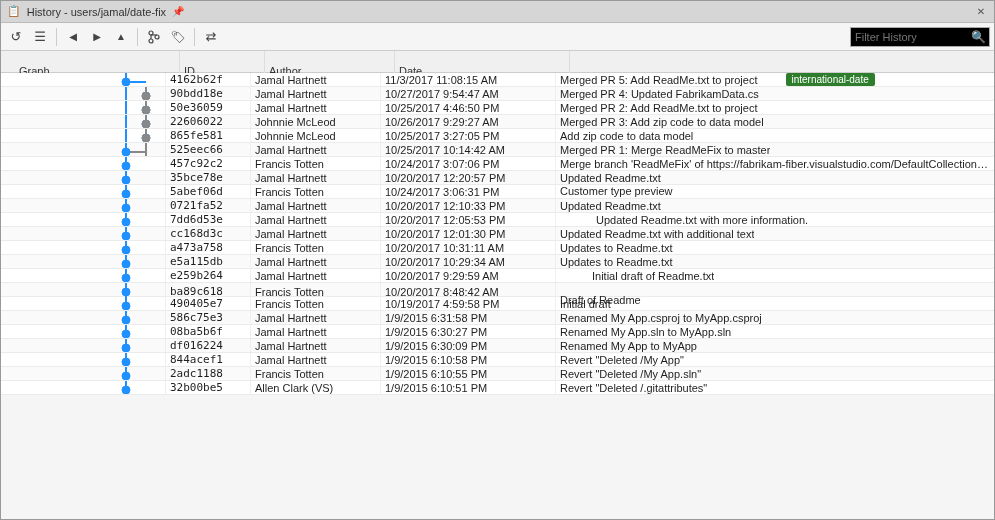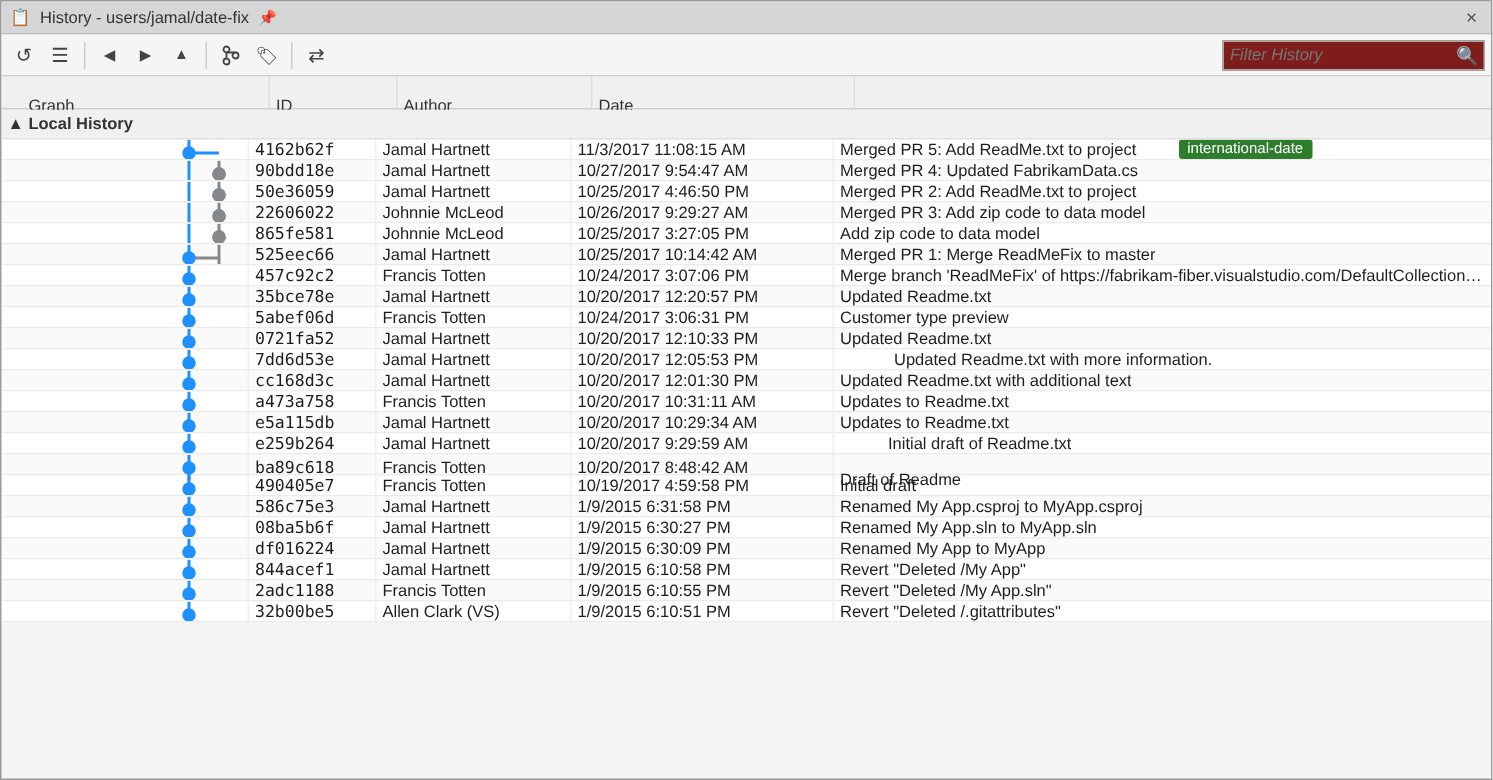--- a/index.html
+++ b/index.html
@@ -91,29 +91,28 @@
       display: flex;
       align-items: center;
       gap: 4px;
     }
     .filter-input-wrap {
       position: relative;
       display: flex;
       align-items: center;
     }
     .filter-input {
-      width: 175px;
+      width: 140px;
       height: 20px;
       border: 1px solid #aaa;
-      background: #7f1d1d;
+      background: #000000;
       padding: 0 22px 0 4px;
       font-size: 11px;
       outline: none;
       color: #999;
-      font-style: italic;
     }
     .filter-search-icon {
       position: absolute;
       right: 4px;
       font-size: 12px;
       color: #666;
       pointer-events: none;
     }
     .column-headers {
       display: grid;
@@ -254,23 +253,20 @@
 
   <div class="column-headers">
     <div class="col-header">Graph</div>
     <div class="col-header">ID</div>
     <div class="col-header">Author</div>
     <div class="col-header">Date</div>
     <div class="col-header">Message</div>
   </div>
 
   <div class="content-area">
-    <div class="section-header">
-      <span class="section-header-text">▲ Local History</span>
-    </div>
     <div class="rows-container" id="rows-container">
 
     <div class="row">
           <div class="cell graph-cell">
             <svg width="165" height="18" style="position: absolute; left: 0px; top: 0px;">
               <line x1="125" y1="0" x2="125" y2="18" stroke="#1e90ff" stroke-width="2"></line>
               <line x1="125" y1="9" x2="145" y2="9" stroke="#1e90ff" stroke-width="2"></line>
               <circle cx="125" cy="9" r="4" fill="#1e90ff" stroke="#1e90ff" stroke-width="1"></circle>
             </svg>
           </div>
@@ -393,21 +389,21 @@
         <div class="row">
           <div class="cell graph-cell">
             <svg width="165" height="18" style="position: absolute; left: 0px; top: 0px;">
               <line x1="125" y1="0" x2="125" y2="18" stroke="#1e90ff" stroke-width="2"></line>
               <circle cx="125" cy="9" r="4" fill="#1e90ff" stroke="#1e90ff" stroke-width="1"></circle>
             </svg>
           </div>
           <div class="cell id-cell">5abef06d</div>
           <div class="cell">Francis Totten</div>
           <div class="cell">10/24/2017 3:06:31 PM</div>
-          <div class="cell" style="display: flex; align-items: center; gap: 6px;">
+          <div class="cell" style="display: flex; align-items: flex-start; gap: 6px;">
             <span style="overflow: hidden; text-overflow: ellipsis; white-space: nowrap;">Customer type preview</span>
           </div>
         </div>
         <div class="row">
           <div class="cell graph-cell">
             <svg width="165" height="18" style="position: absolute; left: 0px; top: 0px;">
               <line x1="125" y1="0" x2="125" y2="18" stroke="#1e90ff" stroke-width="2"></line>
               <circle cx="125" cy="9" r="4" fill="#1e90ff" stroke="#1e90ff" stroke-width="1"></circle>
             </svg>
           </div>

